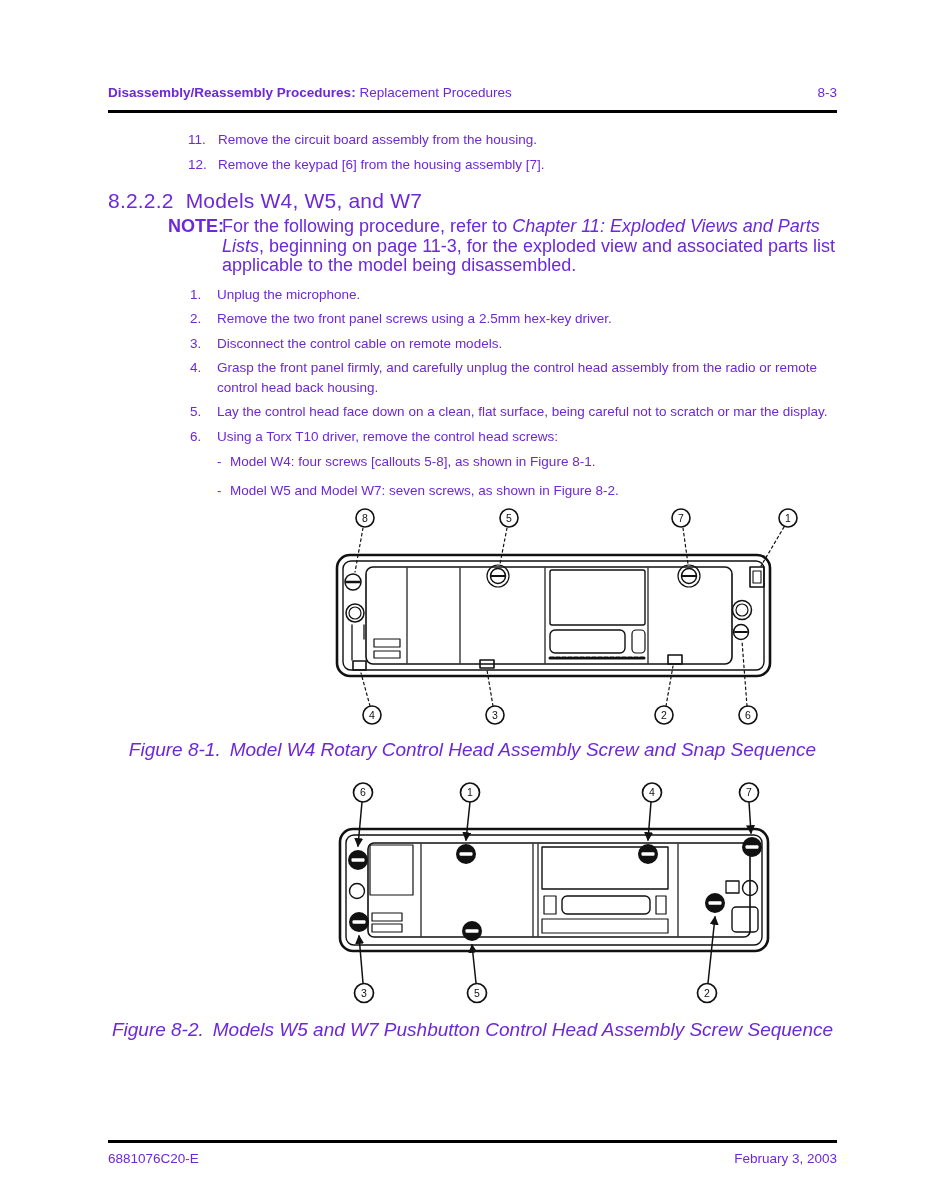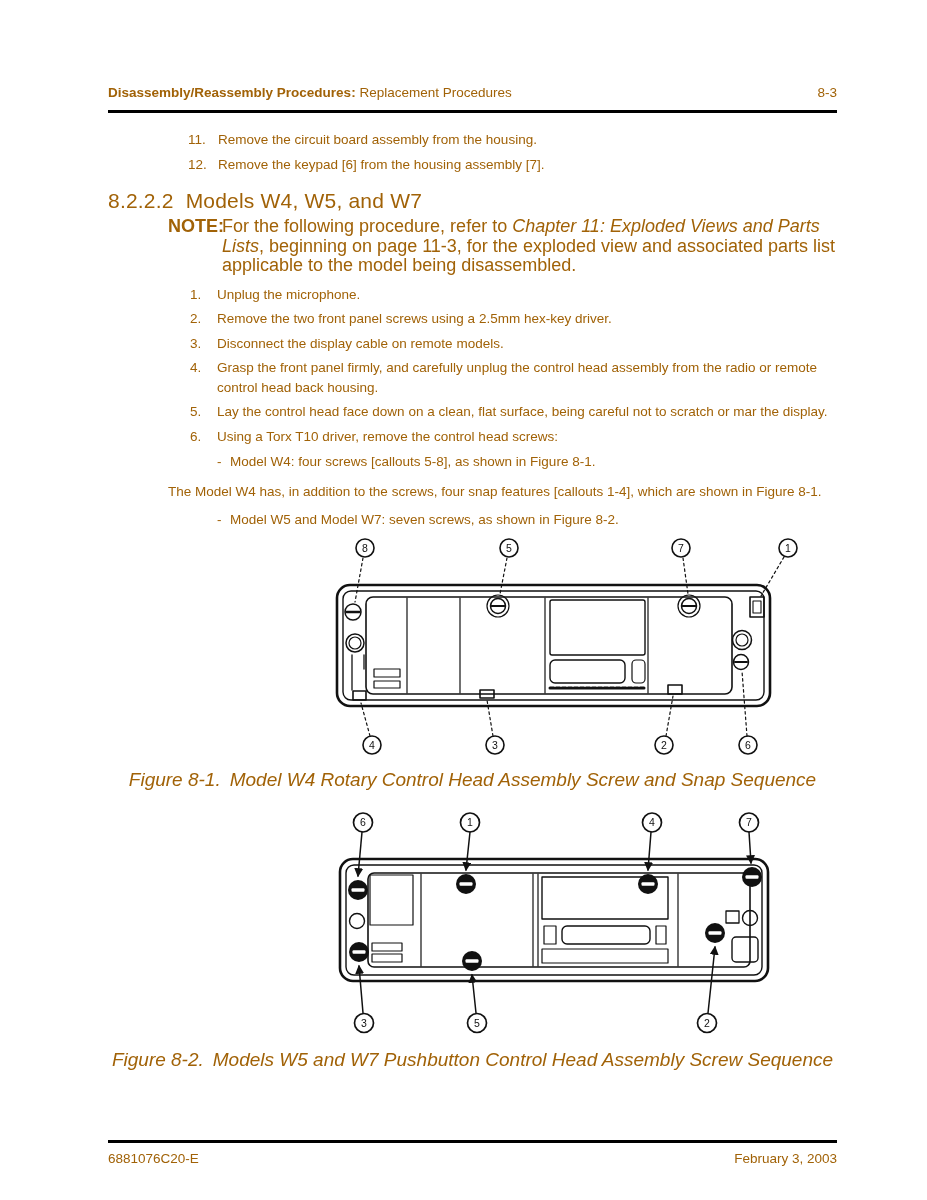--- a/index.html
+++ b/index.html
@@ -2,21 +2,21 @@
 <html><head>
 <meta charset="utf-8">
 <style>
   * { box-sizing: border-box; }
   html,body { margin:0; padding:0; background:#fff; }
   .page {
     position: relative;
     width: 927px; height: 1200px;
     background: #fff;
     font-family: "Liberation Sans", "DejaVu Sans", sans-serif;
-    color: #a16207;
+    color: #6d28d9;
     overflow: hidden;
   }
   .content { margin-left: 108px; margin-right: 90px; }
 
   
   .hdr { display:flex; justify-content:space-between; align-items:baseline;
          margin-top: 84px; font-size: 13.5px; line-height: 17px; }
   .hdr .b { font-weight: bold; }
   .rule { height: 3px; background:#000; margin-top: 9px; }
 
@@ -104,42 +104,41 @@
       <div class="row">
           <span>1.</span>
           <span class="txt">Unplug the microphone.</span>
         </div>
       <div class="row">
           <span>2.</span>
           <span class="txt">Remove the two front panel screws using a 2.5mm hex-key driver.</span>
         </div>
       <div class="row">
           <span>3.</span>
-          <span class="txt">Disconnect the display cable on remote models.</span>
+          <span class="txt">Disconnect the control cable on remote models.</span>
         </div>
       <div class="row">
           <span>4.</span>
           <span class="txt">Grasp the front panel firmly, and carefully unplug the control head assembly from the radio or remote control head back housing.</span>
         </div>
       <div class="row">
           <span>5.</span>
           <span class="txt">Lay the control head face down on a clean, flat surface, being careful not to scratch or mar the display.</span>
         </div>
       <div class="row">
           <span>6.</span>
           <span class="txt">Using a Torx T10 driver, remove the control head screws:</span>
         </div>
     </div>
 
     <div class="subbul">
       <span>-</span>
       <span>Model W4: four screws [callouts 5-8], as shown in Figure 8-1.</span>
     </div>
 
-    <div class="para">The Model W4 has, in addition to the screws, four snap features [callouts 1-4], which are shown in Figure 8-1.</div>
 
     <div class="subbul" style="margin-top:9px;">
       <span>-</span>
       <span>Model W5 and Model W7: seven screws, as shown in Figure 8-2.</span>
     </div>
 
     <div class="figwrap fig1">
       <svg width="470" height="232" viewBox="0 0 470 232">
         <g stroke="#111" fill="none" stroke-linejoin="round" stroke-linecap="round">
 

